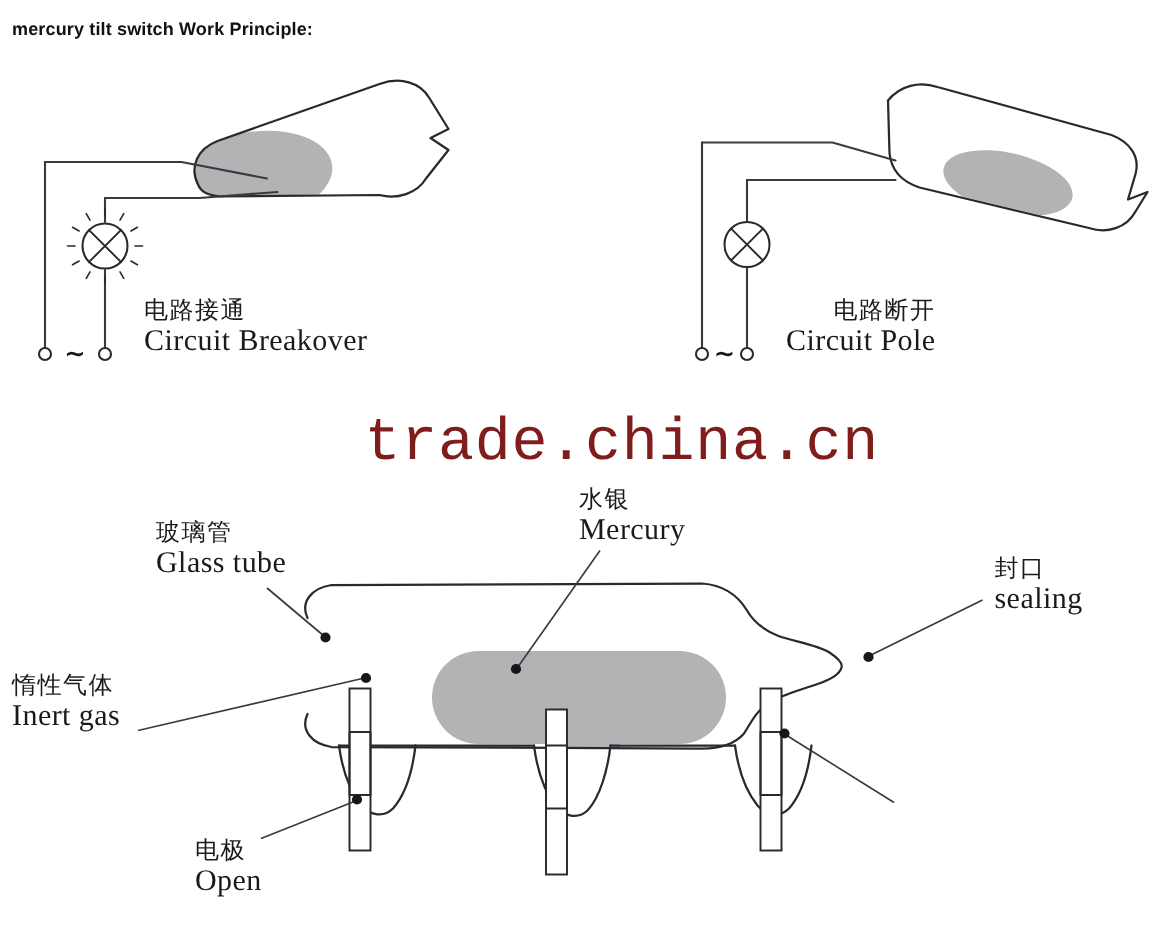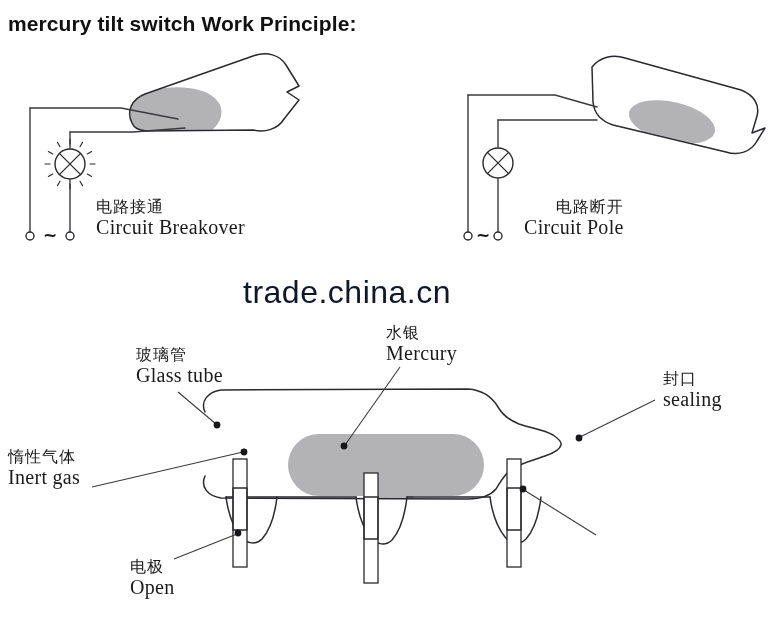--- a/index.html
+++ b/index.html
@@ -16,21 +16,21 @@
     height: 624px;
     background: #ffffff;
     overflow: hidden;
   }
   #title {
     position: absolute;
     left: 8px;
     top: 12px;
     font-family: "Liberation Sans", "DejaVu Sans", sans-serif;
     font-weight: bold;
-    font-size: 21px;
+    font-size: 12px;
     color: #111111;
     letter-spacing: 0.1px;
     white-space: nowrap;
     text-align: center;
   }
   svg.layer {
     position: absolute;
     left: 0;
     top: 0;
     width: 781px;
@@ -51,23 +51,23 @@
   .cap .en {
     display: block;
     font-family: "Liberation Serif", "DejaVu Serif", serif;
     font-size: 20px;
     letter-spacing: 0.3px;
   }
   #watermark {
     position: absolute;
     left: 243px;
     top: 274px;
-    font-family: Liberation Sans, sans-serif;
-    font-size: 32px;
-    color: #0f172a;
+    font-family: Liberation Mono, monospace;
+    font-size: 40px;
+    color: #7f1d1d;
     letter-spacing: 0.5px;
     white-space: nowrap;
     user-select: none;
   }
 </style>
 </head>
 <body>
 
 <div id="page">
 
@@ -261,21 +261,21 @@
   <div class="cap" style="left:96px; top:200px;">
     <span class="cn">电路接通</span>
     <span class="en">Circuit Breakover</span>
   </div>
 
   <div class="cap" style="left:524px; top:200px;text-align:right;">
     <span class="cn">电路断开</span>
     <span class="en">Circuit Pole</span>
   </div>
 
-  <div class="cap" style="left:104px; top:348px;margin-left:32px;">
+  <div class="cap" style="left:104px; top:348px;">
     <span class="cn">玻璃管</span>
     <span class="en">Glass tube</span>
   </div>
 
   <div class="cap" style="left:386px; top:326px;">
     <span class="cn">水银</span>
     <span class="en">Mercury</span>
   </div>
 
   <div class="cap" style="left:663px; top:372px;">

